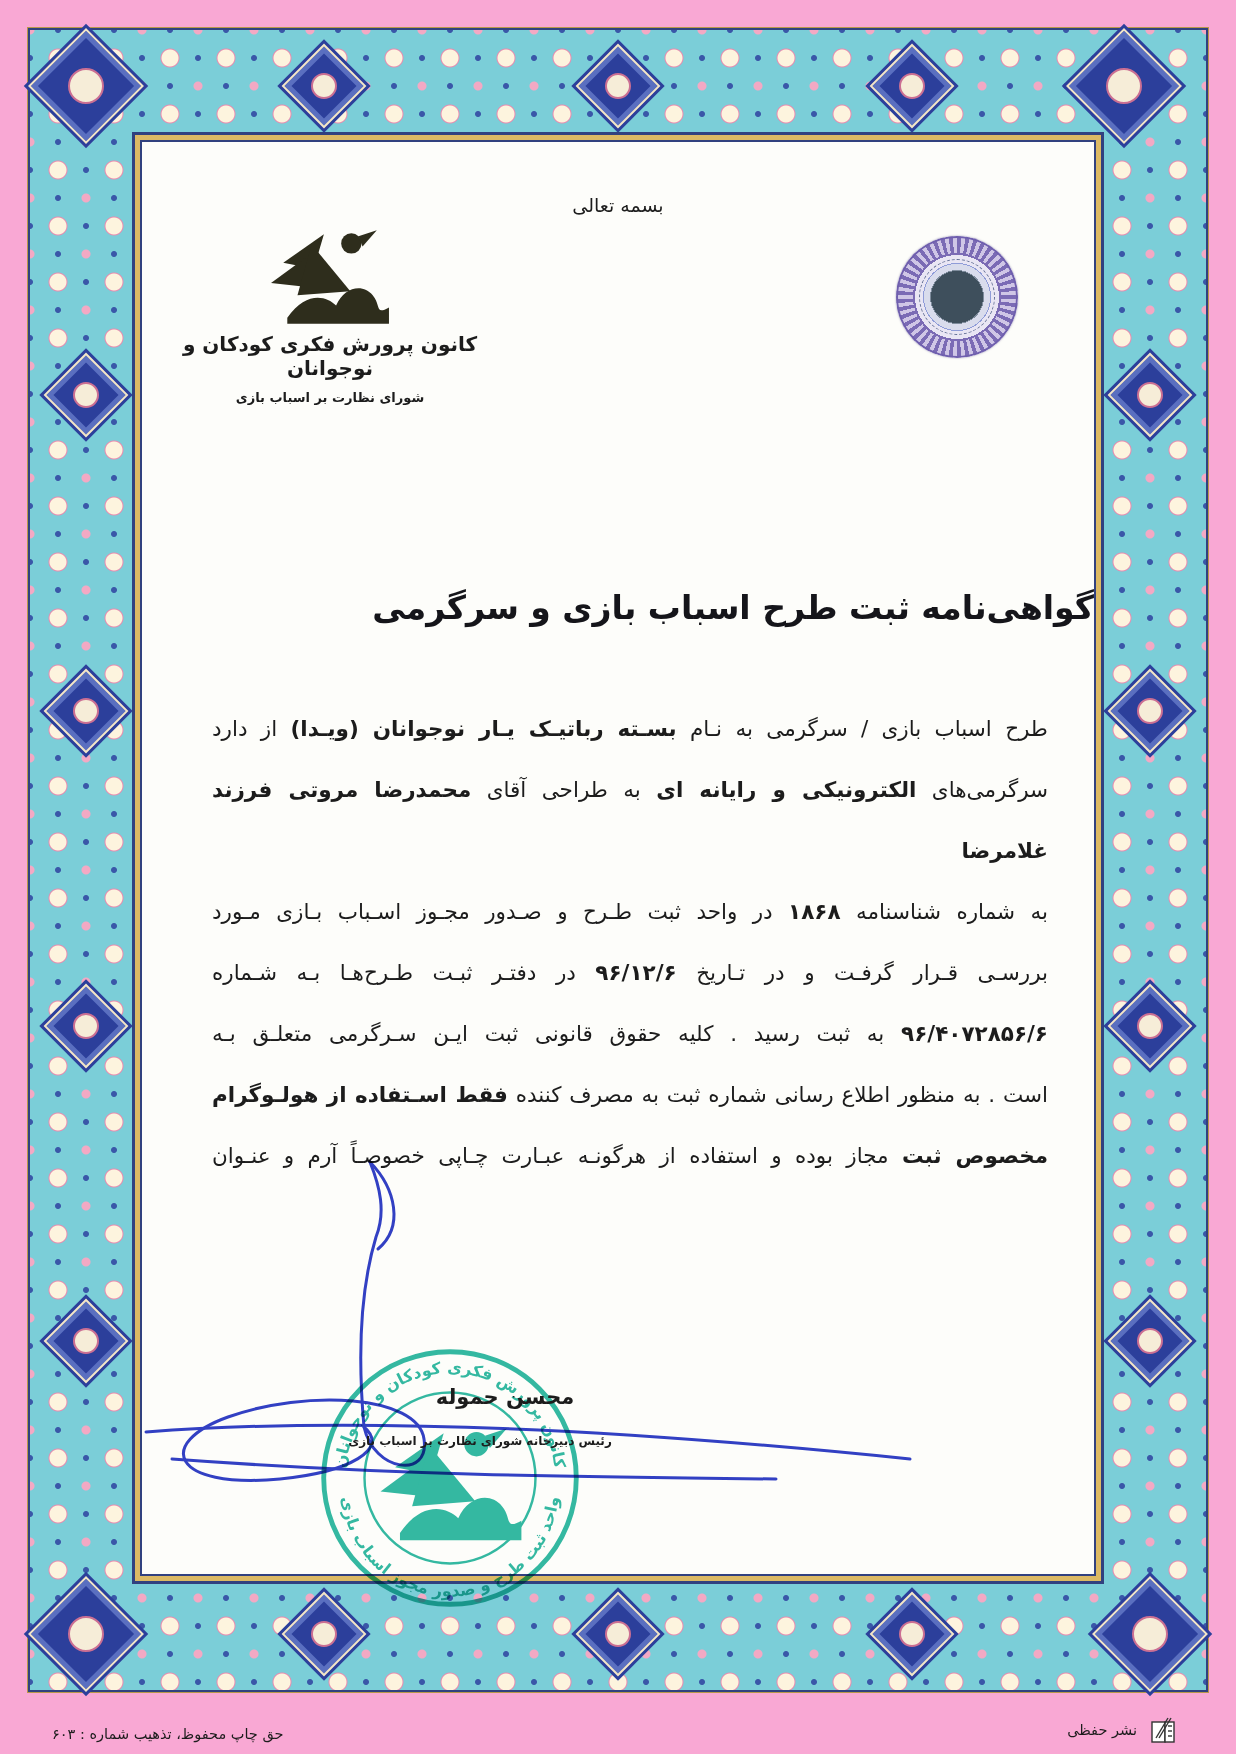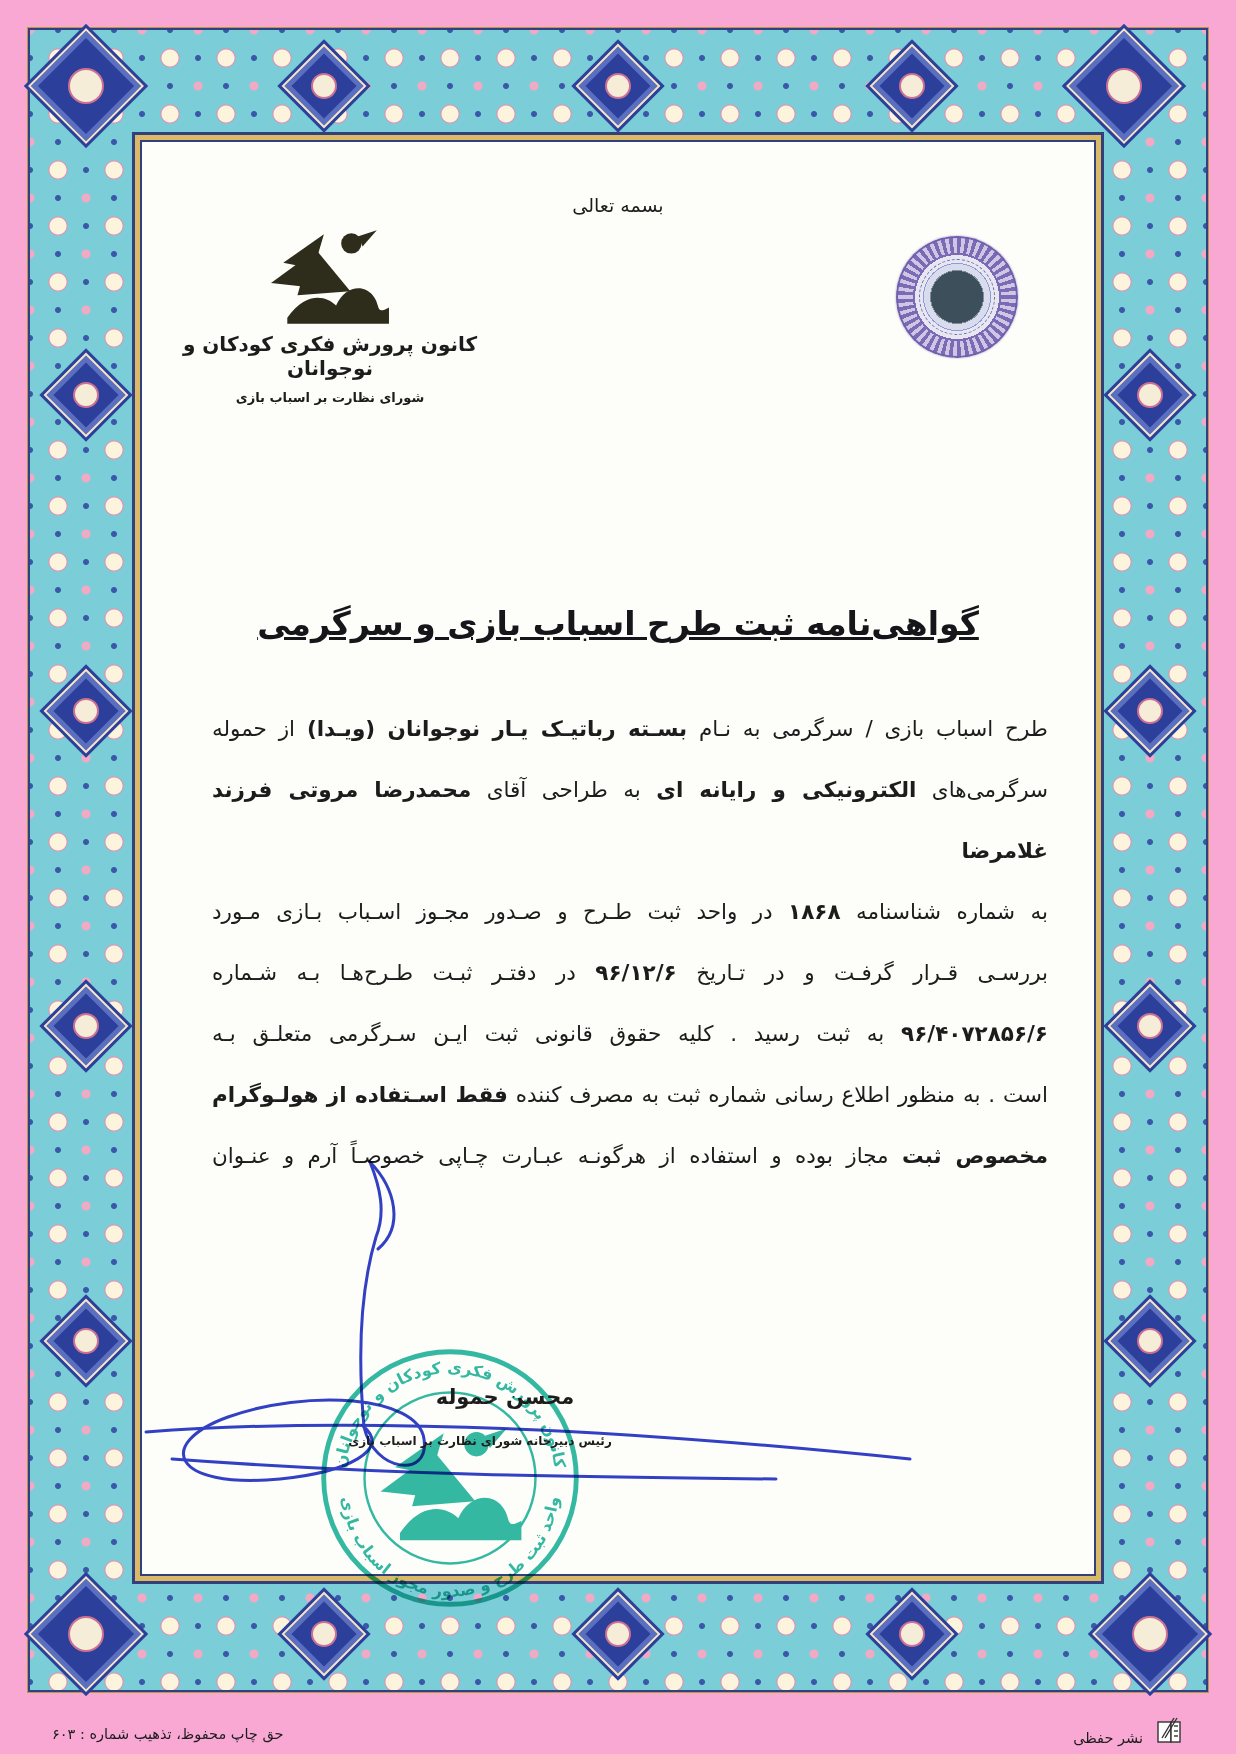--- a/index.html
+++ b/index.html
@@ -35,42 +35,42 @@
   .org-name{font-size:20px;font-weight:bold;margin-top:0;}
   .council{font-size:13px;font-weight:bold;margin-top:10px;}
 
   .holo{position:absolute;top:94px;left:754px;width:122px;height:122px;border-radius:50%;
     background:
       radial-gradient(circle, #3e4f5c 0 26px, #7e8c9c 26px 27px, #d9dcec 27px 33px, #8f9cd8 33px 34px, #e9e6f4 34px 42px, #7b6bb5 42px 44px, rgba(0,0,0,0) 44px),
       repeating-conic-gradient(#7b6bb5 0deg 4deg, #cfc6e6 4deg 8deg);
     box-shadow:inset 0 0 0 2px #6f5fae, 0 0 2px rgba(60,50,120,.5);}
   .holo::after{content:"";position:absolute;inset:23px;border:1px dashed #5d6b91;border-radius:50%;}
 
-  .title{position:absolute;top:446px;left:0;right:0;margin:16px;text-align:center;
-    font-size:33px;font-weight:bold;color:#15151a;text-decoration:underline;}
+  .title{position:absolute;top:446px;left:0;right:0;margin:0;text-align:right;
+    font-size:33px;font-weight:bold;color:#15151a;}
 
   .body-text{position:absolute;top:556px;left:70px;right:46px;font-size:21.5px;line-height:61px;}
   .bline{text-align:justify;text-align-last:justify;}
   .bline.noj{text-align-last:right;}
   .bld{font-weight:bold;}
 
   .sig-name{position:absolute;top:1243px;left:238px;width:250px;text-align:center;
     font-weight:bold;font-size:21px;}
   .sig-role{position:absolute;top:1292px;left:58px;width:560px;text-align:center;
     font-weight:bold;font-size:12px;}
 
   .stamp{position:absolute;left:172px;top:1200px;width:272px;height:272px;
     mix-blend-mode:multiply;opacity:.92;}
   .stamp text{font-family:"DejaVu Sans",sans-serif;font-weight:bold;font-size:16.5px;
     fill:#22b49c;direction:rtl;}
   .signature{position:absolute;left:-14px;top:985px;width:830px;height:480px;
     mix-blend-mode:multiply;pointer-events:none;}
 
   .footer-left{position:absolute;left:52px;bottom:12px;font-size:14.5px;}
-  .footer-right{position:absolute;right:46px;bottom:8px;display:flex;align-items:flex-end;gap:7px;
+  .footer-right{position:absolute;right:52px;bottom:8px;display:flex;align-items:center;gap:7px;
     font-size:14.5px;}
 </style>
 </head>
 <body>
 
 <svg width="0" height="0" style="position:absolute" aria-hidden="true">
   <defs>
     <g id="birdShape">
       <polygon points="14,36 54,8 44,42"></polygon>
       <polygon points="2,56 40,28 40,60"></polygon>
@@ -115,21 +115,21 @@
       </svg>
       <div class="org-name">کانون پرورش فکری کودکان و نوجوانان</div>
       <div class="council">شورای نظارت بر اسباب بازی</div>
     </div>
 
     <div class="holo"></div>
 
     <h1 class="title">گواهی‌نامه ثبت طرح اسباب بازی و سرگرمی</h1>
 
     <div class="body-text">
-      <div class="bline"><span>طرح اسباب بازی / سرگرمی به نـام </span><span class="bld">بسـته رباتیـک یـار نوجوانان (ویـدا)</span><span> از حموله</span></div>
+      <div class="bline"><span>طرح اسباب بازی / سرگرمی به نـام </span><span class="bld">بسـته رباتیـک یـار نوجوانان (ویـدا)</span><span> از دارد</span></div>
       <div class="bline"><span>سرگرمی‌های </span><span class="bld">الکترونیکی و رایانه ای</span><span> به طراحی آقای </span><span class="bld">محمدرضا مروتی فرزند غلامرضا</span></div>
       <div class="bline"><span>به شماره شناسنامه </span><span class="bld">۱۸۶۸</span><span> در واحد ثبت طـرح و صـدور مجـوز اسـباب بـازی مـورد</span></div>
       <div class="bline"><span>بررسـی قـرار گرفـت و در تـاریخ </span><span class="bld">۹۶/۱۲/۶</span><span> در دفتـر ثبـت طـرح‌هـا بـه شـماره</span></div>
       <div class="bline"><span class="bld">۹۶/۴۰۷۲۸۵۶/۶</span><span> به ثبت رسید . کلیه حقوق قانونی ثبت ایـن سـرگرمی متعلـق بـه</span></div>
       <div class="bline"><span>است . به منظور اطلاع رسانی شماره ثبت به مصرف کننده </span><span class="bld">فقط اسـتفاده از هولـوگرام</span></div>
       <div class="bline"><span class="bld">مخصوص ثبت</span><span> مجاز بوده و استفاده از هرگونـه عبـارت چـاپی خصوصـاً آرم و عنـوان</span></div>
     </div>
 
     <svg class="stamp" viewBox="0 0 280 280">
       <circle cx="140" cy="140" r="130" fill="none" stroke="#22b49c" stroke-width="5"></circle>

